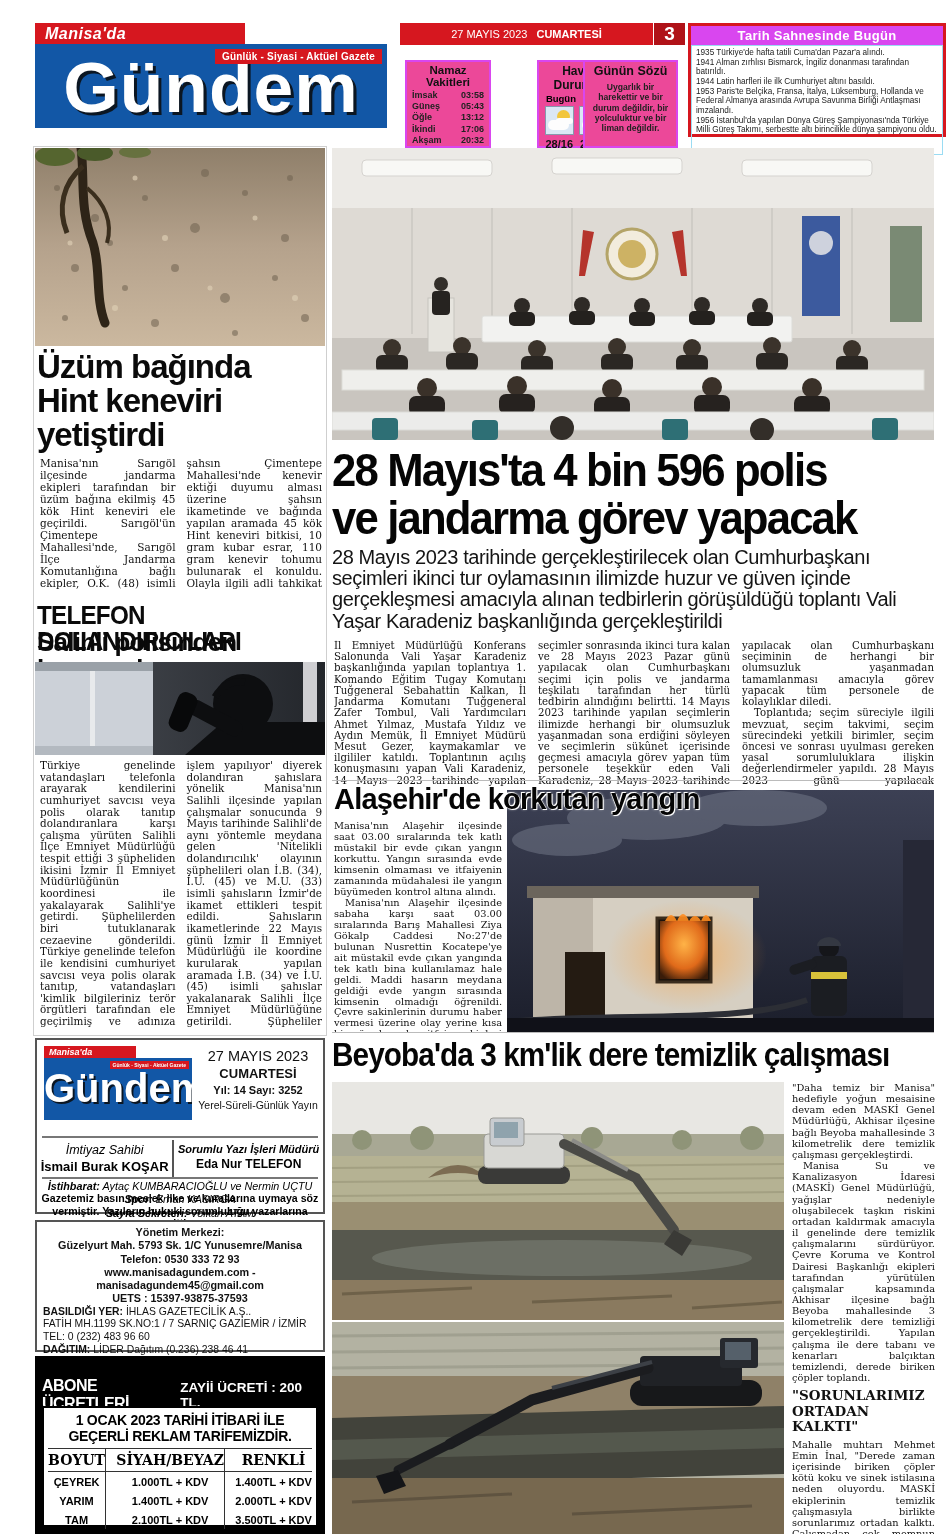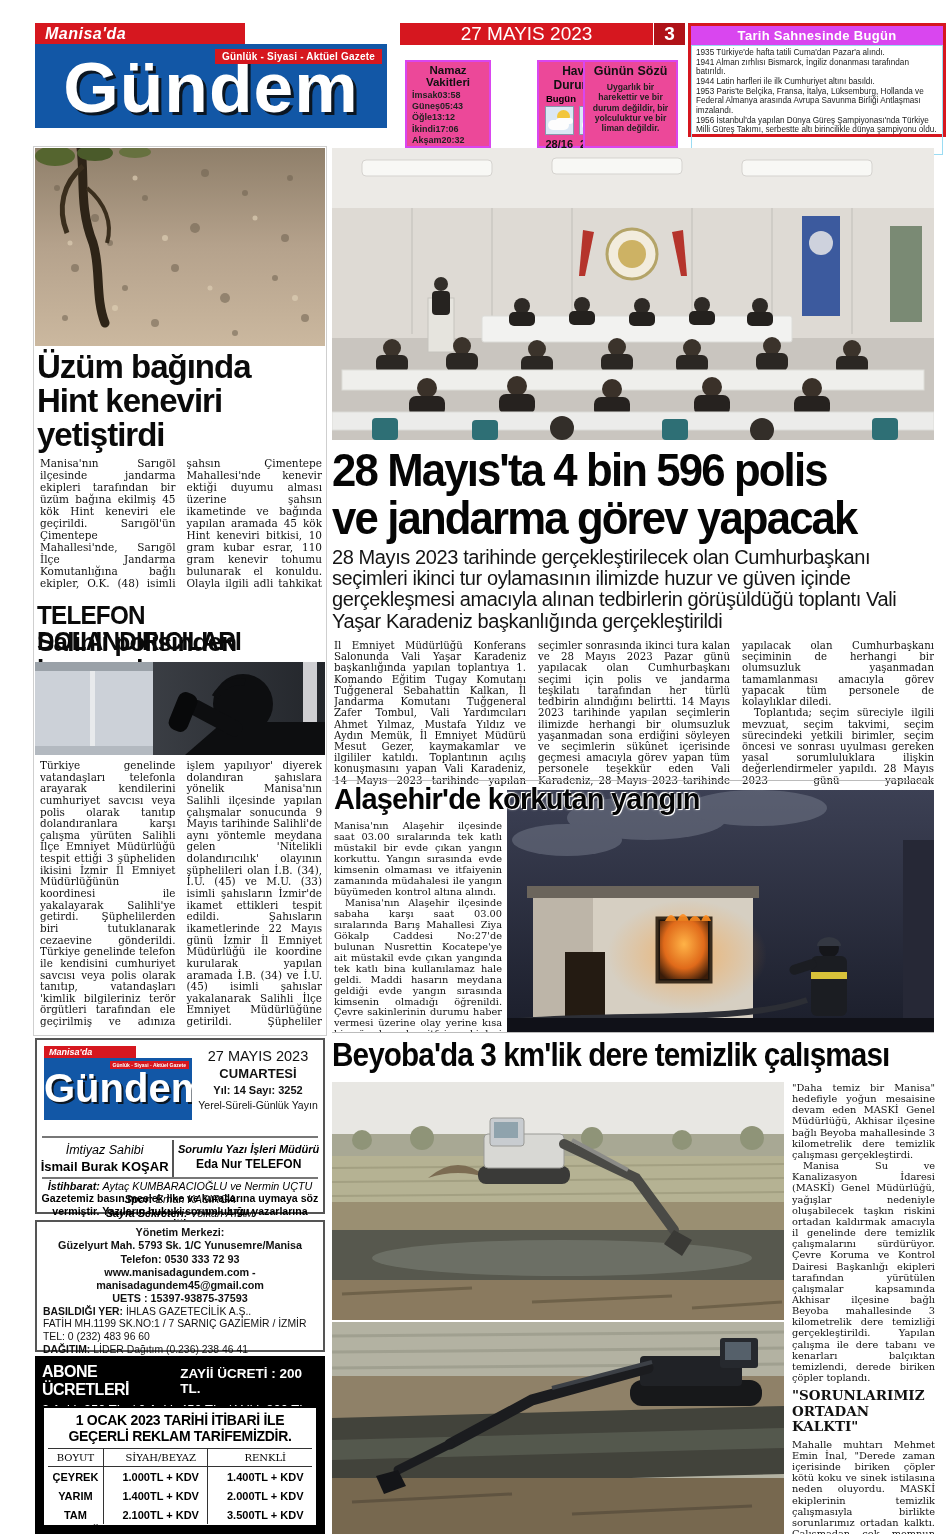--- a/index.html
+++ b/index.html
@@ -11,30 +11,30 @@
   .logo .redbar { position:absolute; left:0; top:0; width:210px; height:22px; background:#d6171f; color:#fff;
     font-style:italic; font-weight:bold; font-size:16px; line-height:22px; padding-left:10px; letter-spacing:.5px; }
   .logo .blue { position:absolute; left:0; top:21px; width:352px; height:84px; background:#1257a6; overflow:hidden; }
   .logo .word { position:absolute; left:0; right:0; top:4px; text-align:center; color:#fff; font-weight:900;
     font-size:70px; letter-spacing:1px; transform:scaleX(1.02); transform-origin:center;
     text-shadow:3px 3px 0 rgba(10,10,10,.85); }
   .logo .tagline { position:absolute; top:5px; right:5px; background:#d6171f; color:#fff; font-weight:bold;
     font-size:10px; padding:2px 7px; letter-spacing:.2px; }
 
   .datebar { position:absolute; left:400px; top:23px; width:253px; height:22px; background:#d6171f; color:#fff;
-    text-align:center; line-height:22px; font-size:19px; }
+    text-align:center; line-height:22px; font-size:11px; }
   .datebar .d { font-weight:500; } .datebar .day { font-weight:900; margin-left:6px; }
   .pagenum { position:absolute; left:654px; top:23px; width:31px; height:22px; background:#b01218; color:#fff;
     font-weight:900; font-size:19px; text-align:center; line-height:22px; }
 
   .infobox { position:absolute; top:60px; background:#ec4899; border:2px solid #d946ef; }
   .infobox .t { text-align:center; font-weight:900; color:#111; }
   .prayer { left:405px; width:86px; height:88px; padding:2px 5px; }
   .prayer .t { font-size:11.5px; margin-bottom:2px; }
-  .prayer .row { display:flex; justify-content:flex-start; font-size:9px; font-weight:bold; line-height:11.2px; color:#222; }
+  .prayer .row { display:flex; justify-content:space-between; font-size:9px; font-weight:bold; line-height:11.2px; color:#222; }
   .wbox { left:497px; width:79px; height:88px; padding:2px 3px;margin-left:40px; }
   .wbox .t { font-size:12px; }
   .wbox .labels { display:flex; justify-content:space-around; font-size:9.5px; font-weight:bold; margin-top:1px; }
   .wbox .icons { display:flex; justify-content:space-around; margin-top:2px; }
   .wicon { width:29px; height:29px; background:#dbe7f5; border:1px solid #8798ad; position:relative; }
   .wicon .sun { position:absolute; top:3px; right:3px; width:13px; height:13px; border-radius:50%; background:#f2c63c; }
   .wicon .cloud { position:absolute; bottom:4px; left:2px; width:21px; height:10px; background:#fdfdfd; border-radius:7px;
     box-shadow:6px -4px 0 -2px #fdfdfd; }
   .wbox .temps { display:flex; justify-content:space-around; font-size:11px; font-weight:bold; margin-top:3px; color:#111; }
   .qbox { left:583px; width:95px; height:88px; padding:2px 5px; }
@@ -116,29 +116,29 @@
   .staff b { font-weight:900; }
   .imprint .disc { position:absolute; left:4px; right:4px; top:152px; text-align:center; font-weight:bold; font-size:10.6px; line-height:1.2; }
 
   .mgmt { position:absolute; left:35px; top:1220px; width:290px; height:132px; border:2px solid #555; background:#fff;
     padding:4px 6px; color:#111; }
   .mgmt .c { text-align:center; font-size:10.8px; font-weight:bold; line-height:1.23; }
   .mgmt .l { text-align:left; font-size:10.4px; font-weight:500; line-height:1.23; }
   .mgmt .l b { font-weight:900; }
 
   .subs { position:absolute; left:35px; top:1356px; width:290px; height:178px; background:#000; color:#fff; }
-  .subs .r1 { display:flex; justify-content:space-between; align-items:center; padding:7px 7px 0; }
+  .subs .r1 { display:flex; justify-content:space-between; align-items:center; padding:21px 7px 0; }
   .subs .r1 .a { font-weight:900; font-size:16px; letter-spacing:-.5px; }
   .subs .r1 .b { font-weight:900; font-size:13.5px; }
   .subs .r2 { padding:3px 7px 0; font-size:13px; font-weight:500; }
   .tariff { position:absolute; left:7px; right:7px; top:50px; bottom:7px; background:#fff; color:#000; border:2px solid #000;
     padding:4px 4px 2px; }
   .tariff .tt { text-align:center; font-weight:900; font-size:14px; line-height:1.15; letter-spacing:-.3px; }
   .tariff table { width:100%; border-collapse:collapse; margin-top:4px; }
-  .tariff th { font-family:"DejaVu Serif", serif; font-weight:normal; font-size:10px; border-top:1.5px solid #333;
+  .tariff th { font-family:"DejaVu Serif", serif; font-weight:bold; font-size:14px; border-top:1.5px solid #333;
     border-bottom:1.5px solid #333; padding:3px 0; }
   .tariff th + th, .tariff td + td { border-left:1.5px solid #333;padding-left:10px; }
   .tariff td { text-align:center; font-size:11px; font-weight:bold; padding:3.5px 0; }
   .tariff .ft { text-align:center; font-family:"DejaVu Serif", serif; font-weight:bold; font-size:12px; margin-top:2px; }
 </style>
 </head>
 <body>
 
 <div id="page">
 

